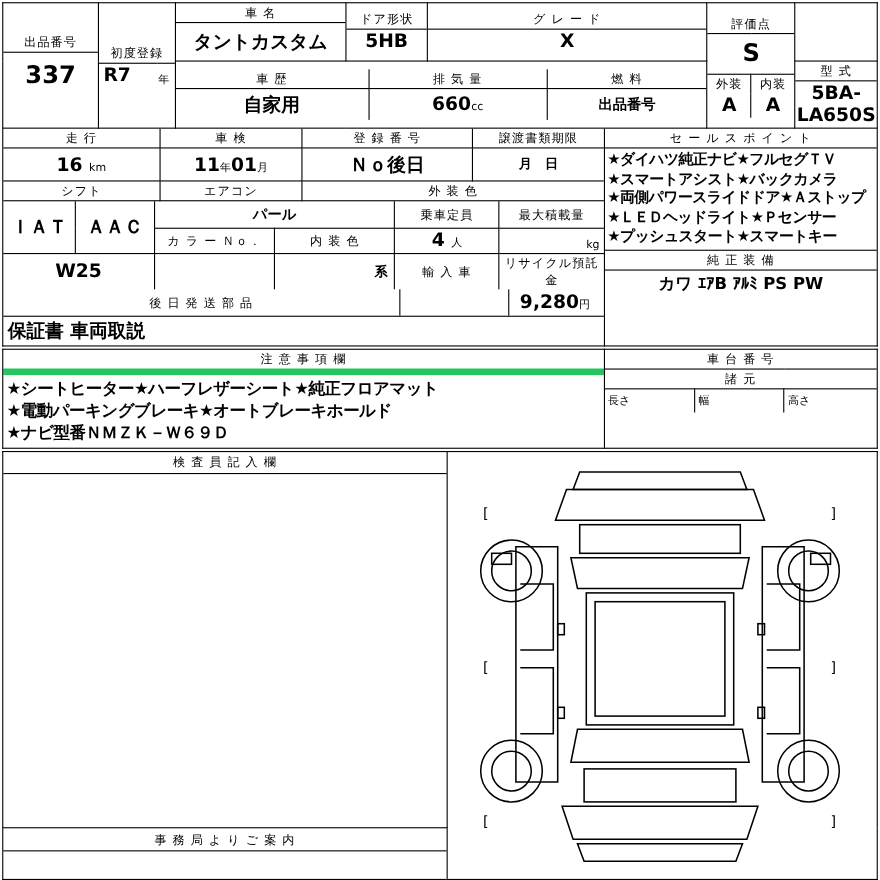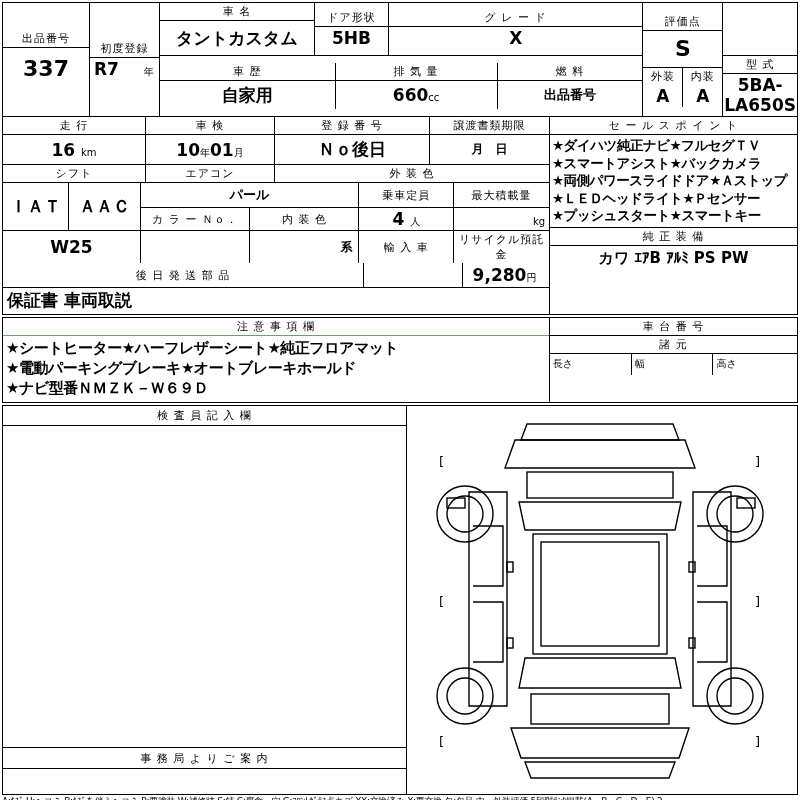--- a/index.html
+++ b/index.html
@@ -159,21 +159,21 @@
     <table class="inner-t" style="width:100%;">
       <tbody>
                 <tr>
         <td class="hdr" style="width:138px;border-left:none;border-top:none;">走 行</td>
         <td class="hdr" style="width:124px;border-top:none;">車 検</td>
         <td class="hdr" style="width:150px;border-top:none;">登 録 番 号</td>
         <td class="hdr" style="border-top:none;border-right:none;text-align:center;">譲渡書類期限</td>
       </tr>
       <tr style="height:30px;">
         <td class="val mid" style="border-left:none;"><span>16</span> <span class="unit">km</span></td>
-        <td class="val mid"><span>10</span><span class="unit">年</span><span>01</span><span class="unit">月</span></td>
+        <td class="val mid"><span>11</span><span class="unit">年</span><span>01</span><span class="unit">月</span></td>
         <td class="val mid">Ｎｏ後日</td>
         <td class="val sm" style="border-right:none;"><span>月</span>　<span>日</span></td>
       </tr>
       <tr>
         <td class="hdr" style="width:56px;border-left:none;">シフト</td>
         <td class="hdr">エアコン</td>
         <td class="hdr" colspan="2" style="border-right:none;">外 装 色</td>
       </tr>
     </tbody>
             </table>
@@ -250,21 +250,21 @@
 </tbody>
     </table>
 
 <table style="width:796px;margin:2px 2px 0 2px;border-collapse:collapse;">
   <tbody>
         <tr>
     <td class="vtop" style="width:548px;padding:0;border:1.5px solid #000;">
       <table class="inner-t" style="width:100%;">
         <tbody>
                 <tr>
-                  <td class="hdr" style="border:none;border-bottom:1px solid #22c55e;">注 意 事 項 欄</td>
+                  <td class="hdr" style="border:none;border-bottom:6px solid #22c55e;">注 意 事 項 欄</td>
                 </tr>
         <tr>
                   <td style="border:none;padding:2px 3px;height:62px;" class="vtop">
           <div class="notes">★シートヒーター★ハーフレザーシート★純正フロアマット</div>
           <div class="notes">★電動パーキングブレーキ★オートブレーキホールド</div>
           <div class="notes">★ナビ型番ＮＭＺＫ－Ｗ６９Ｄ</div>
         </td>
                 </tr>
       </tbody>
             </table>

